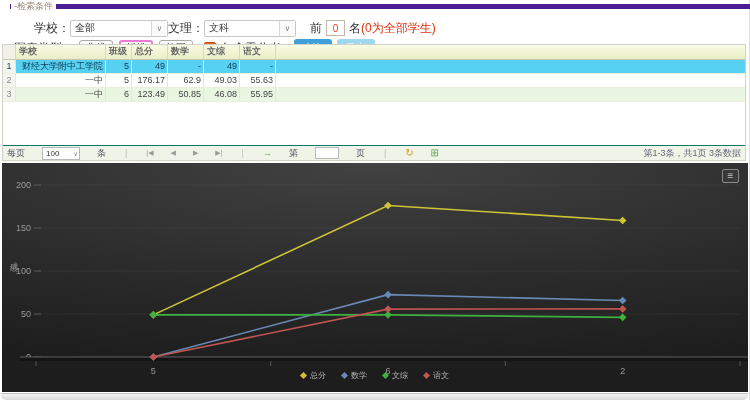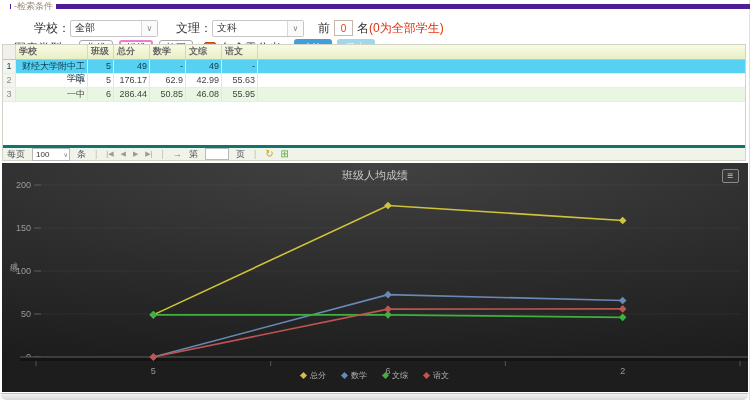--- a/index.html
+++ b/index.html
@@ -32,25 +32,25 @@
   .grid{position:absolute;left:2px;top:44px;width:744px;height:117px;border:1px solid #d2d2c8;background:#fff;box-sizing:border-box;}
   .thead{display:flex;height:14px;background:linear-gradient(#f8fbe2,#e9eec7);border-bottom:1px solid #c6c6b2;}
   .th{font-size:9px;font-weight:bold;color:#666;line-height:13px;padding-left:3px;border-right:1px solid #d6d6c2;box-sizing:border-box;}
   .tr{display:flex;height:13px;border-bottom:1px solid #ececdf;background:#fff;}
   .tr.alt{background:#e9f6e2;}
   .tr.sel{background:#56d1f1;}
   .td{font-size:9px;color:#444;line-height:12px;text-align:right;padding-right:2px;border-right:1px solid #e6e6da;box-sizing:border-box;}
   .tr.sel .td{color:#113a52;}
   .numcol{width:13px;background:#f1f1ea;color:#888;text-align:center;padding:0;}
   .tr .numcol{background:#f4f4ee;}
-  .c0{width:72px}.c1{width:26px}.c2{width:36px}.c3{width:36px}.c4{width:36px}.c5{width:36px}
-
-  
-  .pager{position:absolute;left:0;right:0;bottom:0;height:15px;background:#f0f3e7;border-top:3px solid #0f766e;
-         display:flex;align-items:center;font-size:9px;color:#556;padding:0 4px;gap:7px;box-sizing:border-box;}
+  .c0{width:90px}.c1{width:26px}.c2{width:36px}.c3{width:36px}.c4{width:36px}.c5{width:36px}
+
+  
+  .pager{position:absolute;left:0;right:0;bottom:0;height:15px;background:#f0f3e7;border-top:1px solid #0f766e;
+         display:flex;align-items:center;font-size:9px;color:#556;padding:0 4px;gap:17px;box-sizing:border-box;}
   .sep{color:#c0c0b0;margin:0 2px;}
   .pgsel{width:32px;height:11px;border:1px solid #b8b8b8;background:#fff;display:inline-flex;align-items:center;
          justify-content:space-between;padding:0 1px 0 3px;font-size:8px;color:#333;}
   .pgsel .arrow{font-size:6px;color:#777;}
   .nav{color:#9a9a9a;font-size:7px;}
   .goarrow{color:#55aa44;font-weight:bold;}
   .pginput{width:22px;height:10px;border:1px solid #b8b8b8;font-size:8px;padding:0;}
   .picon{font-size:10px;line-height:10px;}
   .refresh{color:#caa020;}
   .fit{color:#55aa44;}
@@ -74,25 +74,25 @@
 </head>
 <body>
 
 <div class="page">
 
   <fieldset class="filters">
     <legend><span>-</span><span>检索条件</span></legend>
 
     <div class="row1">
       <span class="lbl">学校：</span>
-      <span class="selbox" style="width:88px">
+      <span class="selbox" style="width:98px">
         <span>全部</span>
         <span class="arrow">∨</span>
       </span>
-      <span class="lbl" style="margin-left:18px">文理：</span>
+      <span class="lbl" style="">文理：</span>
       <span class="selbox" style="width:92px">
         <span>文科</span>
         <span class="arrow">∨</span>
       </span>
       <span class="lbl" style="margin-left:14px">前</span>
       <input class="topn-input" style="margin: 0px 4px;" value="0">
       <span class="lbl">名</span>
       <span class="hint">(0为全部学生)</span>
     </div>
 
@@ -129,28 +129,28 @@
           <div class="td c3">-</div>
           <div class="td c4">49</div>
           <div class="td c5">-</div>
         </div>
         <div class="tr">
           <div class="td numcol">2</div>
           <div class="td c0">一中</div>
           <div class="td c1">5</div>
           <div class="td c2">176.17</div>
           <div class="td c3">62.9</div>
-          <div class="td c4">42.99</div>
+          <div class="td c4">49.03</div>
           <div class="td c5">55.63</div>
         </div>
         <div class="tr alt">
           <div class="td numcol">3</div>
           <div class="td c0">一中</div>
           <div class="td c1">6</div>
-          <div class="td c2">286.44</div>
+          <div class="td c2">123.49</div>
           <div class="td c3">50.85</div>
           <div class="td c4">46.08</div>
           <div class="td c5">55.95</div>
         </div>
       </div>
 
     <div class="pager">
       <span>每页</span>
       <span class="pgsel">
         <span>100</span>
@@ -163,25 +163,25 @@
       <span class="nav">▶</span>
       <span class="nav">▶|</span>
       <span class="sep">|</span>
       <span class="goarrow">→</span>
       <span>第</span>
       <input class="pginput" value="" style="">
       <span>页</span>
       <span class="sep">|</span>
       <span class="picon refresh">↻</span>
       <span class="picon fit">⊞</span>
+      <span class="psummary">第1-3条，共1页 3条数据</span>
     </div>
   </div>
 
   <div class="chart">
-    <div class="chart-title">班级人均成绩</div>
     <div class="menu-btn">≡</div>
     <div class="ylab">成绩</div>
     <svg id="chartSvg" width="746" height="229">
         <line x1="32" y1="194" x2="39" y2="194" stroke="#5a5a5a" stroke-width="1"></line>
         <text x="29" y="197" fill="#9a9a9a" font-size="9" text-anchor="end" font-family="Liberation Sans, sans-serif">0</text>
         <line x1="34" y1="151" x2="738" y2="151" stroke="rgba(255,255,255,0.05)" stroke-width="1"></line>
         <line x1="32" y1="151" x2="39" y2="151" stroke="#5a5a5a" stroke-width="1"></line>
         <text x="29" y="154" fill="#9a9a9a" font-size="9" text-anchor="end" font-family="Liberation Sans, sans-serif">50</text>
         <line x1="34" y1="108" x2="738" y2="108" stroke="rgba(255,255,255,0.05)" stroke-width="1"></line>
         <line x1="32" y1="108" x2="39" y2="108" stroke="#5a5a5a" stroke-width="1"></line>

